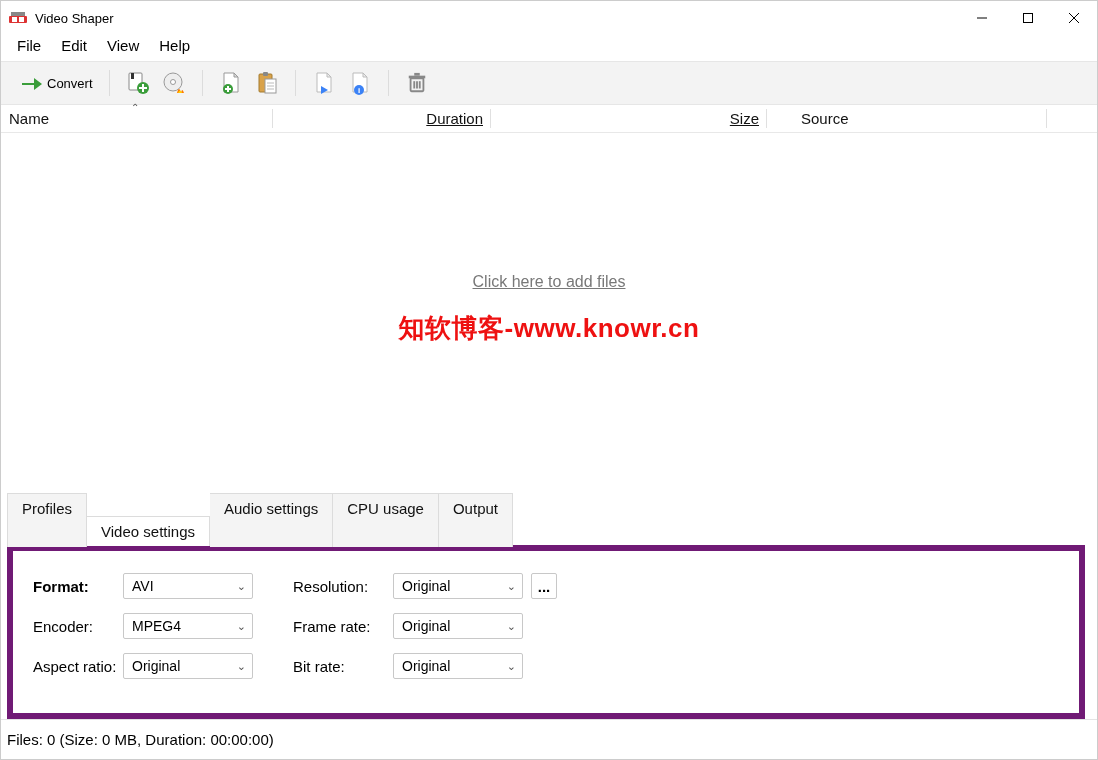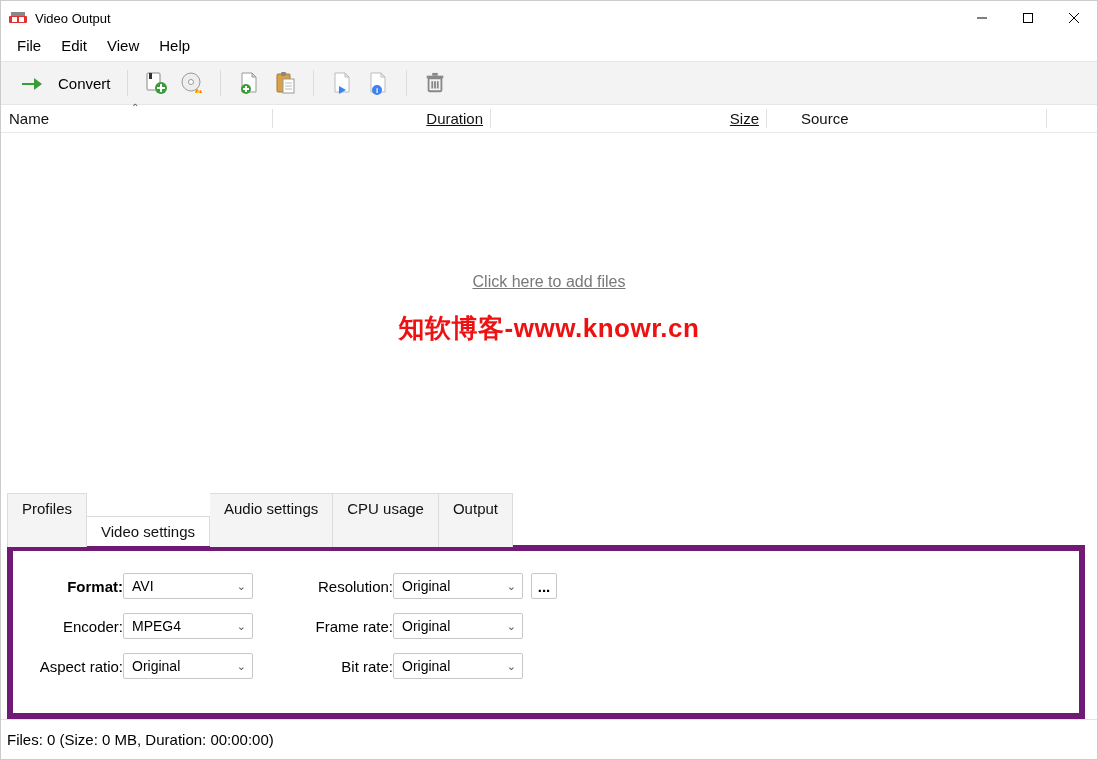--- a/index.html
+++ b/index.html
@@ -14,36 +14,36 @@
 
   
   .menubar { height: 26px; display: flex; align-items: flex-start; padding-left: 6px; font-size: 15px; }
   .menubar .menu-item { padding: 2px 10px; }
 
   
   .toolbar { height: 44px; background: #f3f3f3; border-top: 1px solid #e6e6e6; border-bottom: 1px solid #e6e6e6; display: flex; align-items: center; padding: 0 12px; gap: 0; }
   .tool-btn { height: 36px; min-width: 36px; padding: 0 6px; display: flex; align-items: center; justify-content: center; border-radius: 3px; gap: 4px; }
   .tool-btn .ticon { width: 24px; height: 24px; display: flex; align-items: center; justify-content: center; }
   .tool-sep { width: 1px; height: 26px; background: #dcdcdc; margin: 0 10px; }
-  .tool-btn .tlabel { font-size: 15px; margin-left: 11px; }
+  .tool-btn .tlabel { font-size: 13px; }
 
   
   .table-header { height: 28px; display: flex; align-items: center; border-bottom: 1px solid #e8e8e8; font-size: 15px; color: #111; position: relative; }
   .th { height: 100%; display: flex; align-items: center; padding: 0 8px; position: relative; }
   .th.right { justify-content: flex-end; text-decoration: underline; }
   .th-sep { position: absolute; right: 0; top: 4px; bottom: 4px; width: 1px; background: #e0e0e0; }
   .sort-caret { position: absolute; left: 130px; top: -3px; font-size: 10px; color: #555; }
 
   
   .file-area { flex: 1; position: relative; display: flex; flex-direction: column; align-items: center; justify-content: center; }
   .add-link { color: #787878; text-decoration: underline; font-size: 16px; }
   .watermark { margin-top: 20px; color: #e11; font-size: 26px; font-weight: 700; letter-spacing: 0.5px; font-family: "Microsoft YaHei","SimHei",Arial,sans-serif; }
 
   
-  .tabs-panel { padding: 6px 12px 0 6px; text-align: right; }
+  .tabs-panel { padding: 6px 12px 0 6px; }
   .tabs { display: flex; position: relative; }
   .tab { padding: 6px 14px; font-size: 15px; background: #f4f4f4; border: 1px solid #dcdcdc; border-bottom: none; margin-right: 0; position: relative; color: #111; }
   .tab + .tab { border-left: none; }
   .tab.active { background: #fff; z-index: 2; margin-top: 24px; }
   .tab.inactive { background: #f4f4f4; top: 1px; }
   .tab-content { border: 6px solid #701a75; padding: 22px 20px 28px 20px; height: 174px; background: #fff; margin-top: -1px; }
   .form-grid { display: grid; grid-template-columns: 90px 130px 40px 100px 130px 30px; row-gap: 14px; column-gap: 0; align-items: center; font-size: 15px; }
   .form-grid .lbl { color: #000; }
   .form-grid .lbl.bold { font-weight: 700; }
   .select { height: 26px; border: 1px solid #c8c8c8; background: #fff; display: flex; align-items: center; justify-content: space-between; padding: 0 6px 0 8px; font-size: 14px; border-radius: 2px; }
@@ -59,21 +59,21 @@
 
 <div class="titlebar">
   <span class="app-icon">
     <svg width="18" height="14" viewBox="0 0 18 14">
       <rect x="0" y="5" width="18" height="7" rx="1" fill="#d33"></rect>
       <rect x="3" y="6" width="5" height="5" fill="#fff"></rect>
       <rect x="10" y="6" width="5" height="5" fill="#fff"></rect>
       <rect x="2" y="1" width="14" height="4" fill="#888"></rect>
     </svg>
   </span>
-  <span class="title">Video Output</span>
+  <span class="title">Video Shaper</span>
   <div class="win-controls">
     <div class="win-btn">
       <svg width="10" height="10" viewBox="0 0 10 10">
           <line x1="0" y1="5" x2="10" y2="5" stroke="#000" stroke-width="1"></line>
         </svg>
     </div>
     <div class="win-btn">
       <svg width="10" height="10" viewBox="0 0 10 10">
           <rect x="0.5" y="0.5" width="9" height="9" fill="none" stroke="#000" stroke-width="1"></rect>
         </svg>

